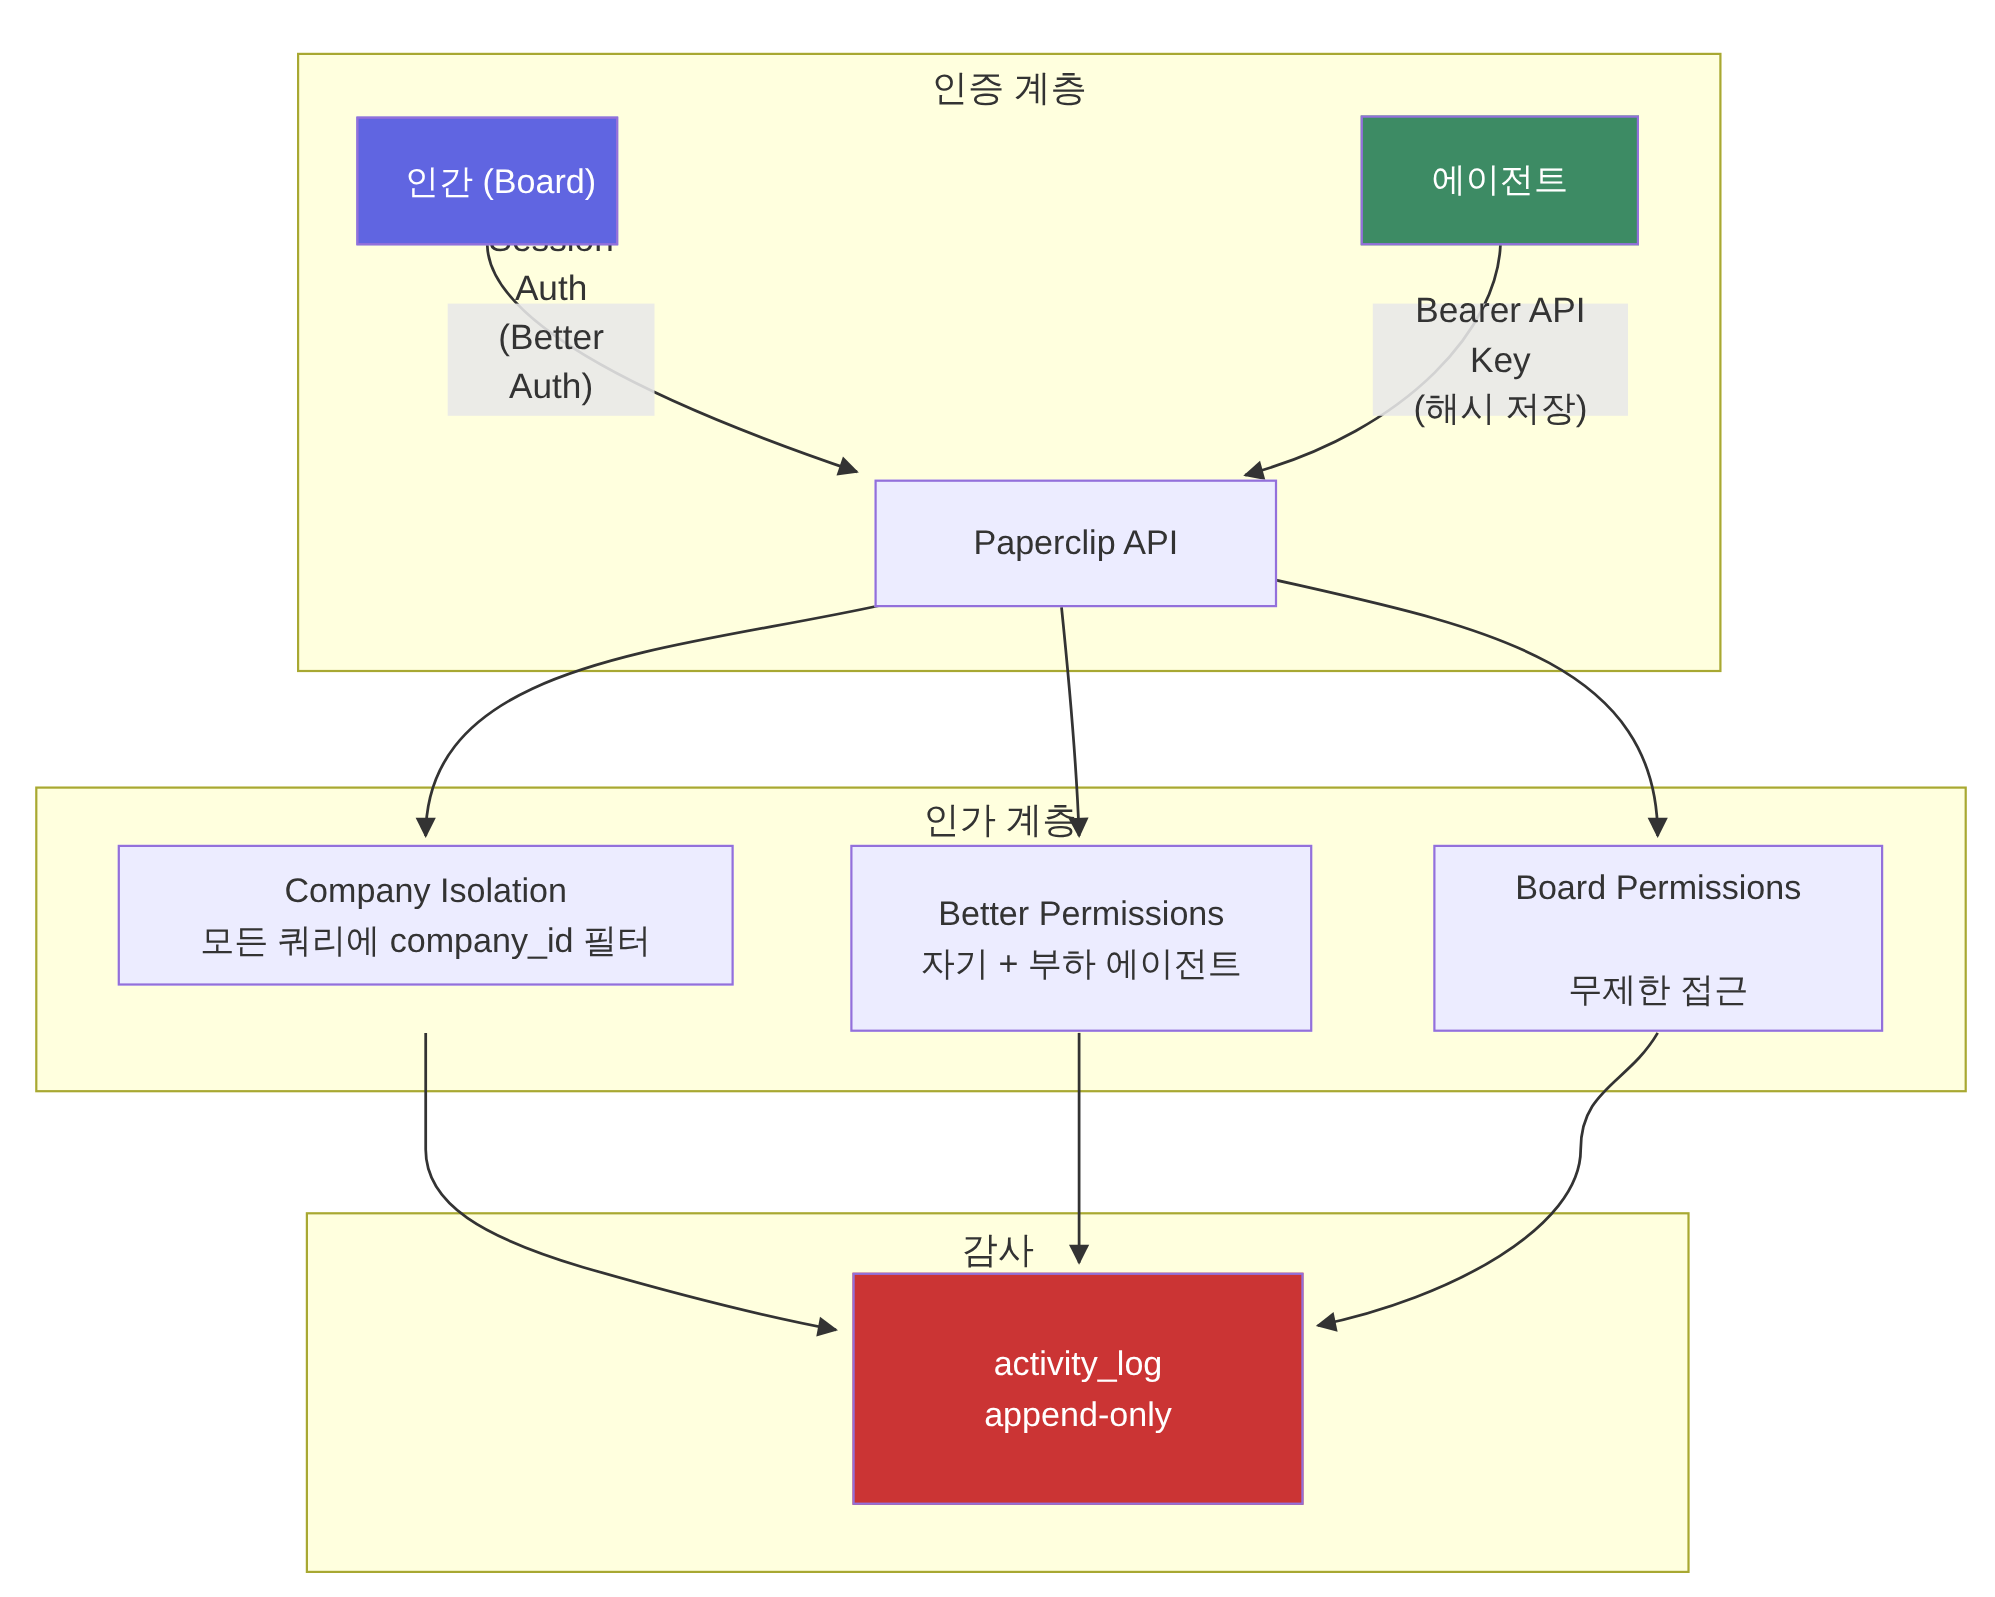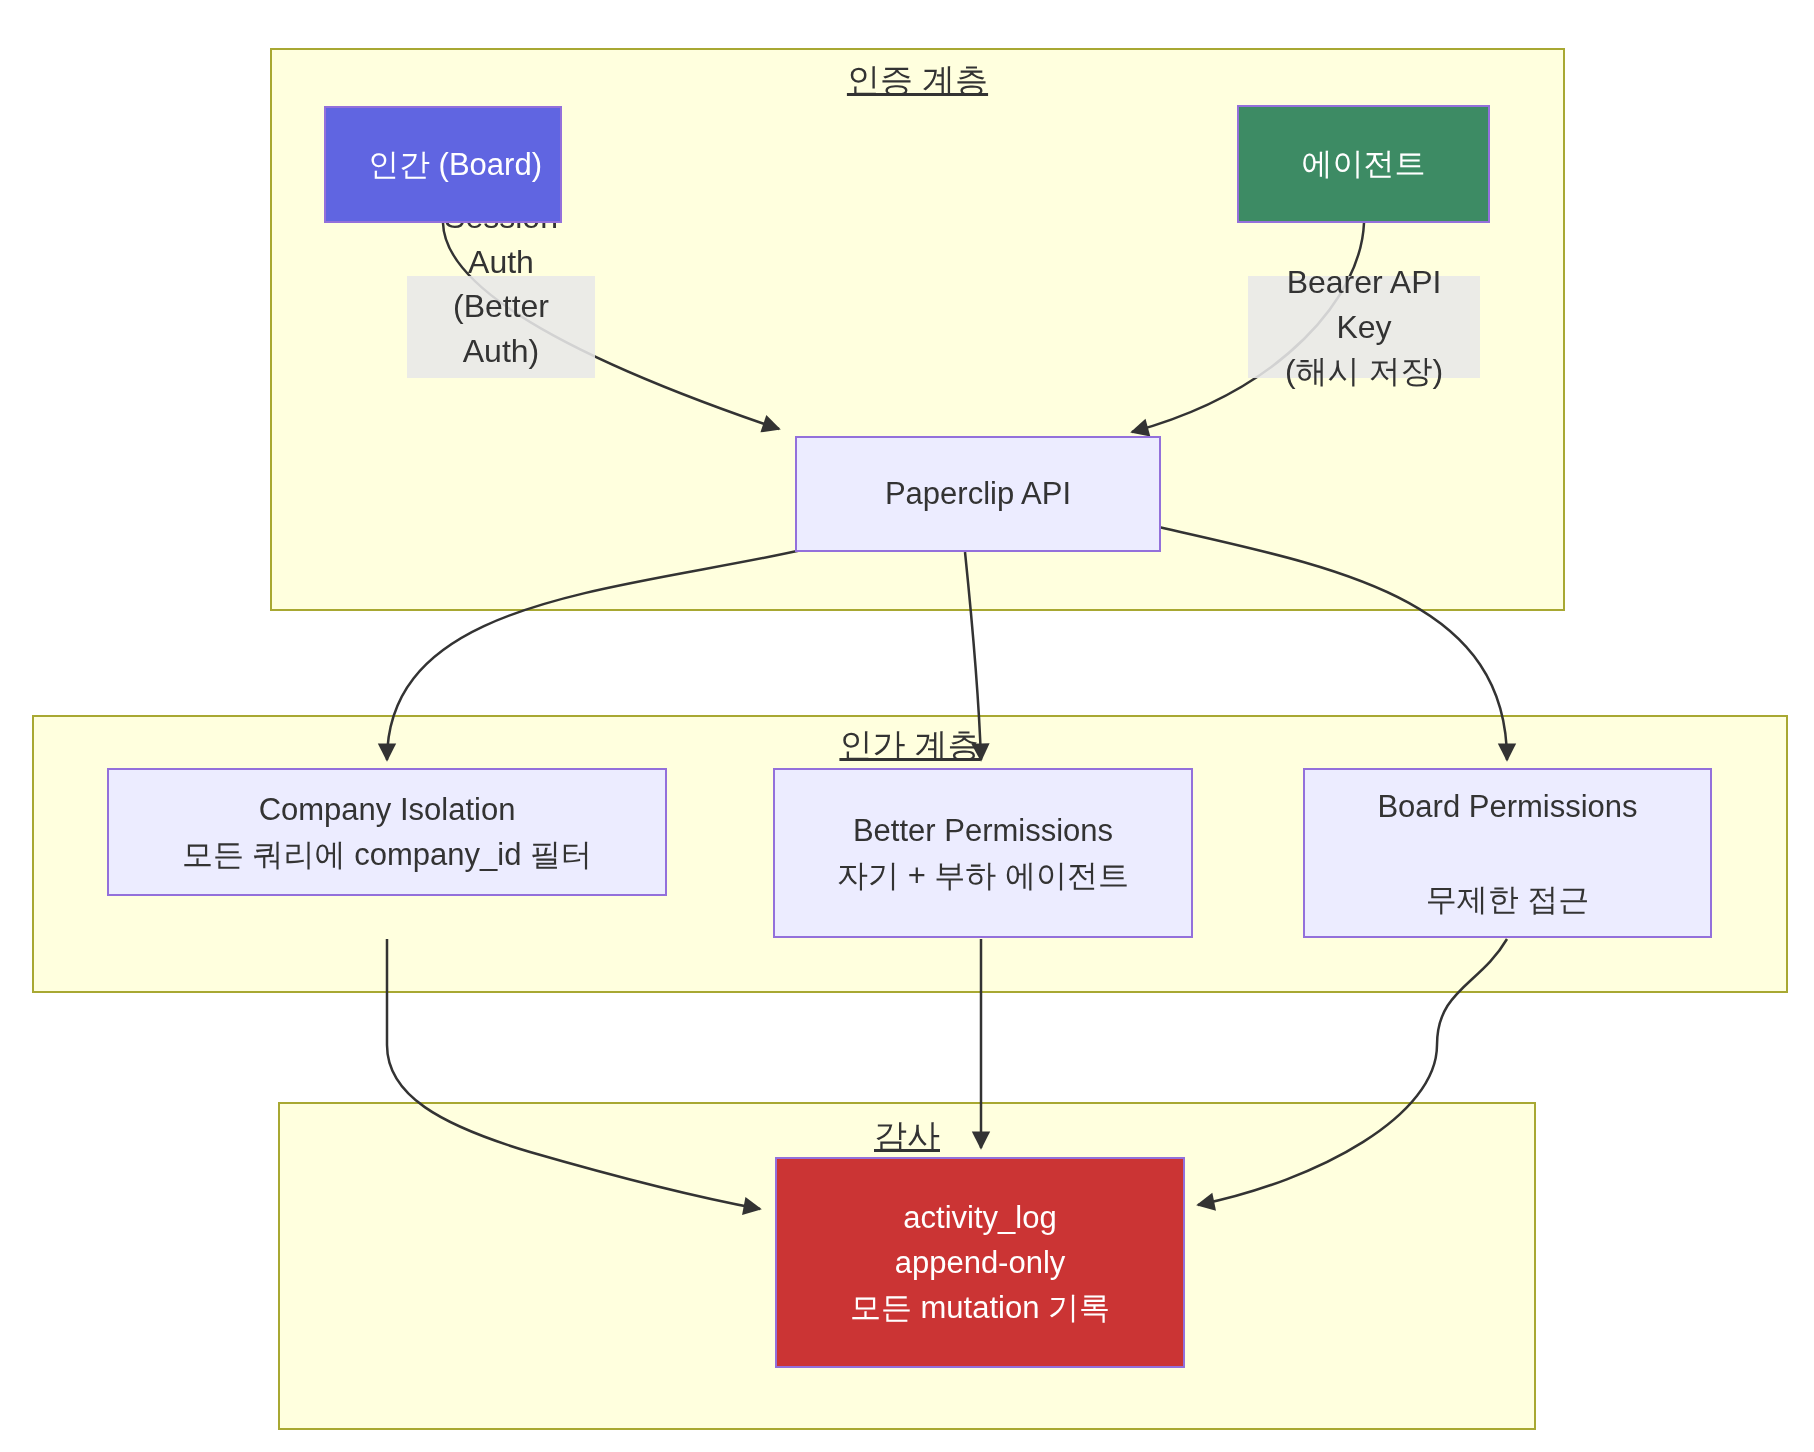--- a/index.html
+++ b/index.html
@@ -31,21 +31,20 @@
     background:var(--cluster-fill);
     border:2px solid var(--cluster-stroke);
     z-index:0;
   }
   .cluster-title{
     position:absolute;
     left:0;right:0;
     text-align:center;
     font-size:33px;
     color:var(--text-dark);
-    text-decoration:underline;
   }
   #cl-auth {left:270px; top:48px;  width:1295px; height:563px;}
   #cl-auth  .cluster-title{top:8px;}
   #cl-authz{left:32px;  top:715px; width:1756px; height:278px;}
   #cl-authz .cluster-title{top:6px;}
   #cl-audit{left:278px; top:1102px;width:1258px; height:328px;}
   #cl-audit .cluster-title{top:10px;}
   
   .edges{
     position:absolute;left:0;top:0;width:1814px;height:1452px;
@@ -153,16 +152,15 @@
     <span>Better Permissions</span>
     <span>자기 + 부하 에이전트</span>
   </div>
   <div class="node" id="n-bdperm">
     <span>Board Permissions</span>
     <span>무제한 접근</span>
   </div>
   <div class="node" id="n-activity">
     <span>activity_log</span>
     <span>append-only</span>
-    <span>모든 mutation 기록</span>
   </div>
 
 </div>
 
 </body></html>

